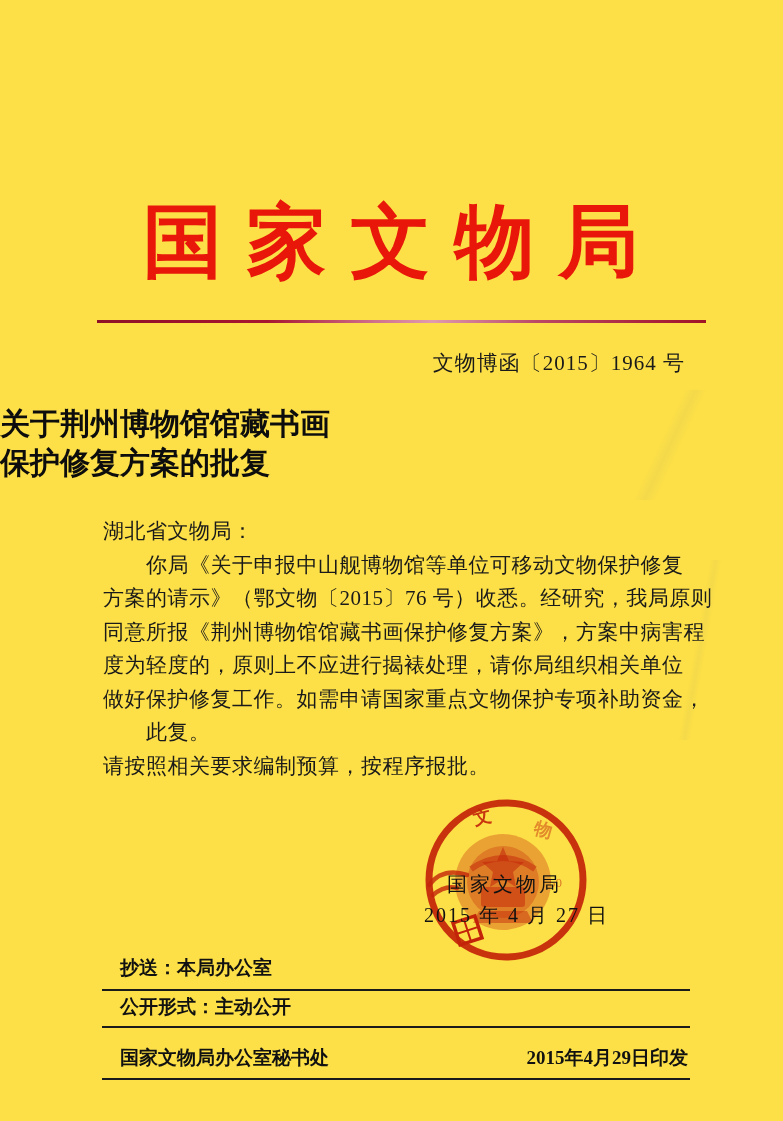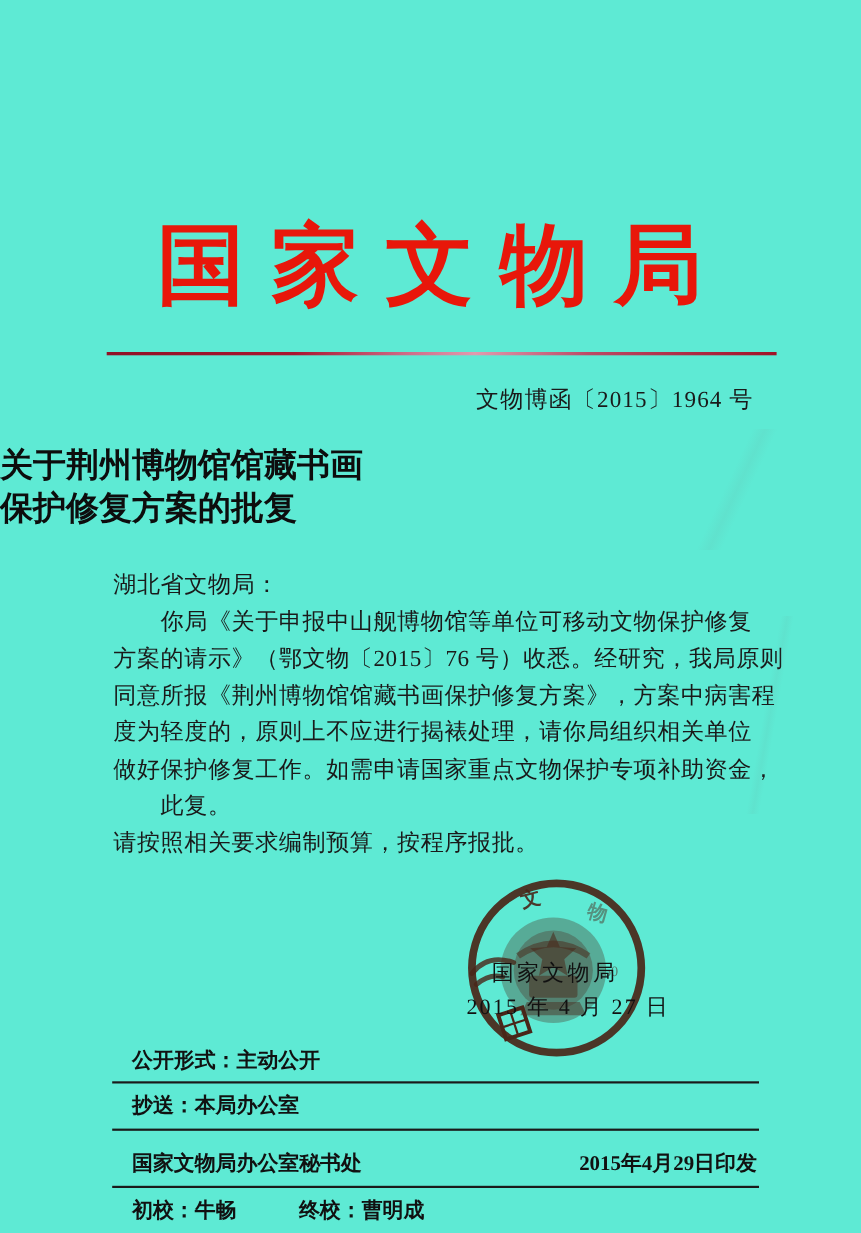--- a/index.html
+++ b/index.html
@@ -1,19 +1,19 @@
 <!DOCTYPE html>
 <html><head>
 <meta charset="utf-8">
 <style>
   html,body { margin:0; padding:0; background:#fff; }
   .page {
     position:relative;
     width:783px; height:1121px;
-    background:#5eead4;
+    background:#fde047;
     overflow:hidden;
     font-family:"Liberation Serif","DejaVu Serif",serif;
     color:#1a1a1a;
   }
   .agency-header {
     position:absolute; top:196px; left:0; right:0;
     text-align:center;
     font-size:80px; font-weight:bold; line-height:1.15;
     letter-spacing:2px;
     color:#e8170a;
@@ -131,25 +131,21 @@
         <rect width="23" height="23" fill="none" stroke="#c5291d" stroke-width="3.5"></rect>
         <path d="M0,11.5 h23 M11.5,0 v23" stroke="#c5291d" stroke-width="2"></path>
       </g>
     </svg>
   </div>
 
   <div class="sig-agency">国家文物局</div>
   <div class="sig-date">2015 年 4 月 27 日</div>
 
   <div class="footer">
+    <div class="f-row f-row2">抄送：本局办公室</div>
     <div class="f-row f-row1">公开形式：主动公开</div>
-    <div class="f-row f-row2">抄送：本局办公室</div>
     <div class="f-row f-row3">
       <span class="left">国家文物局办公室秘书处</span>
       <span class="right">2015年4月29日印发</span>
-    </div>
-    <div class="f-row f-row4">
-      <span>初校：牛畅</span>
-      <span class="proof-final">终校：曹明成</span>
     </div>
   </div>
 
 </div>
 
 </body></html>

